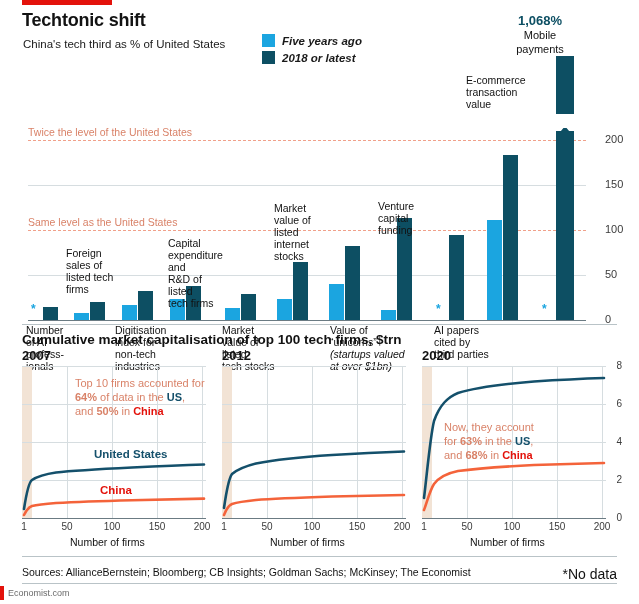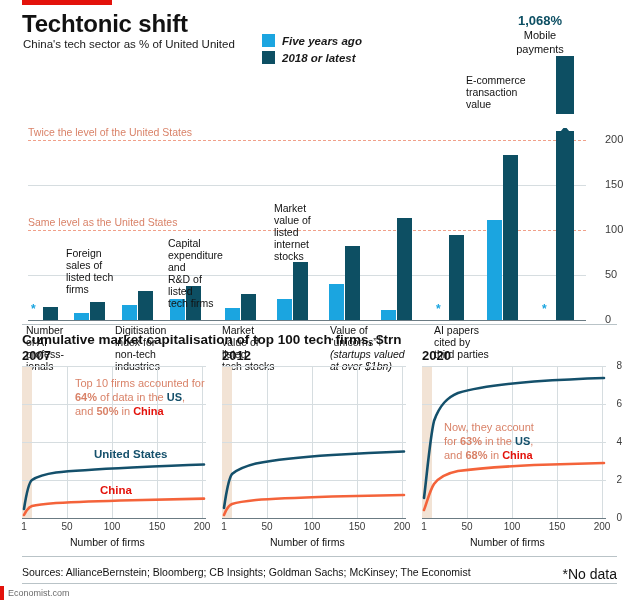--- a/index.html
+++ b/index.html
@@ -5,21 +5,21 @@
   html,body{margin:0;padding:0;}
   body{
     width:639px;height:604px;background:#ffffff;
     font-family:"Liberation Sans", sans-serif;
     color:#121212;overflow:hidden;position:relative;
   }
   .topbar{position:absolute;left:0;top:0;width:639px;height:5px;background:#ffffff;}
   .redbar{position:absolute;left:22px;top:0;width:90px;height:5px;background:#e3120b;}
   .title{
     position:absolute;left:22px;top:10px;
-    font-size:24px;font-weight:bold;letter-spacing:-0.2px;
+    font-size:18px;font-weight:bold;letter-spacing:-0.2px;
   }
   .subtitle{
     position:absolute;left:23px;top:38px;
     font-size:11.5px;color:#1a1a1a;
   }
   
   .legend{position:absolute;left:262px;top:34px;font-style:italic;}
   .legend-row{display:flex;align-items:center;margin-bottom:4px;}
   .legend-swatch{width:13px;height:13px;margin-right:7px;}
   .legend-label{font-size:11.5px;font-weight:bold;color:#1a1a1a;}
@@ -76,21 +76,21 @@
   .econ{position:absolute;left:0;top:588px;font-size:9px;color:#6b6b6b;}
   .econ-red{position:absolute;left:0;top:586px;width:4px;height:14px;background:#e3120b;}
 </style>
 </head>
 <body>
 
 <div class="topbar"></div>
 <div class="redbar"></div>
 
 <div class="title">Techtonic shift</div>
-<div class="subtitle">China's tech sector as % of United United</div>
+<div class="subtitle">China's tech third as % of United States</div>
 
 <div class="legend">
   <div class="legend-row">
     <span class="legend-swatch" style="background:#1ba5e0"></span>
     <span class="legend-label">Five years ago</span>
   </div>
   <div class="legend-row">
     <span class="legend-swatch" style="background:#0d4f63"></span>
     <span class="legend-label">2018 or latest</span>
   </div>
@@ -158,20 +158,21 @@
 
   <div class="cat-label" style="left:26px;top:262px;width:50px;">Number<br>of AI<br>profess-<br>ionals</div>
   <div class="cat-label" style="left:115px;top:262px;width:62px;">Digitisation<br>index for<br>non-tech<br>industries</div>
   <div class="cat-label" style="left:222px;top:262px;width:62px;">Market<br>value of listed<br>tech stocks</div>
   <div class="cat-label" style="left:330px;top:262px;width:110px;font-style:italic;"><span style="font-style:normal">Value of<br>“unicorns”</span><br>(startups valued<br>at over $1bn)</div>
   <div class="cat-label" style="left:434px;top:262px;width:56px;">AI papers<br>cited by<br>third parties</div>
 
   <div class="cat-label top" style="left:66px;top:185px;width:54px;">Foreign<br>sales of<br>listed tech<br>firms</div>
   <div class="cat-label top" style="left:168px;top:175px;width:60px;">Capital<br>expenditure and<br>R&amp;D of listed<br>tech firms</div>
   <div class="cat-label top" style="left:274px;top:140px;width:56px;">Market<br>value of<br>listed<br>internet<br>stocks</div>
+  <div class="cat-label top" style="left:378px;top:138px;width:56px;">Venture<br>capital<br>funding</div>
   <div class="cat-label top" style="left:466px;top:12px;width:62px;">E-commerce<br>transaction<br>value</div>
 </div>
 
 <div class="rule" style="top:324px;"></div>
 <div class="sec2-title">Cumulative market capitalisation of top 100 tech firms, $trn</div>
 
 <div class="panel" style="left:22px;width:192px;">
   <div class="panel-year">2007</div>
   <div class="plot">
     <div class="shade" style="left:0px;width:10px;"></div>

